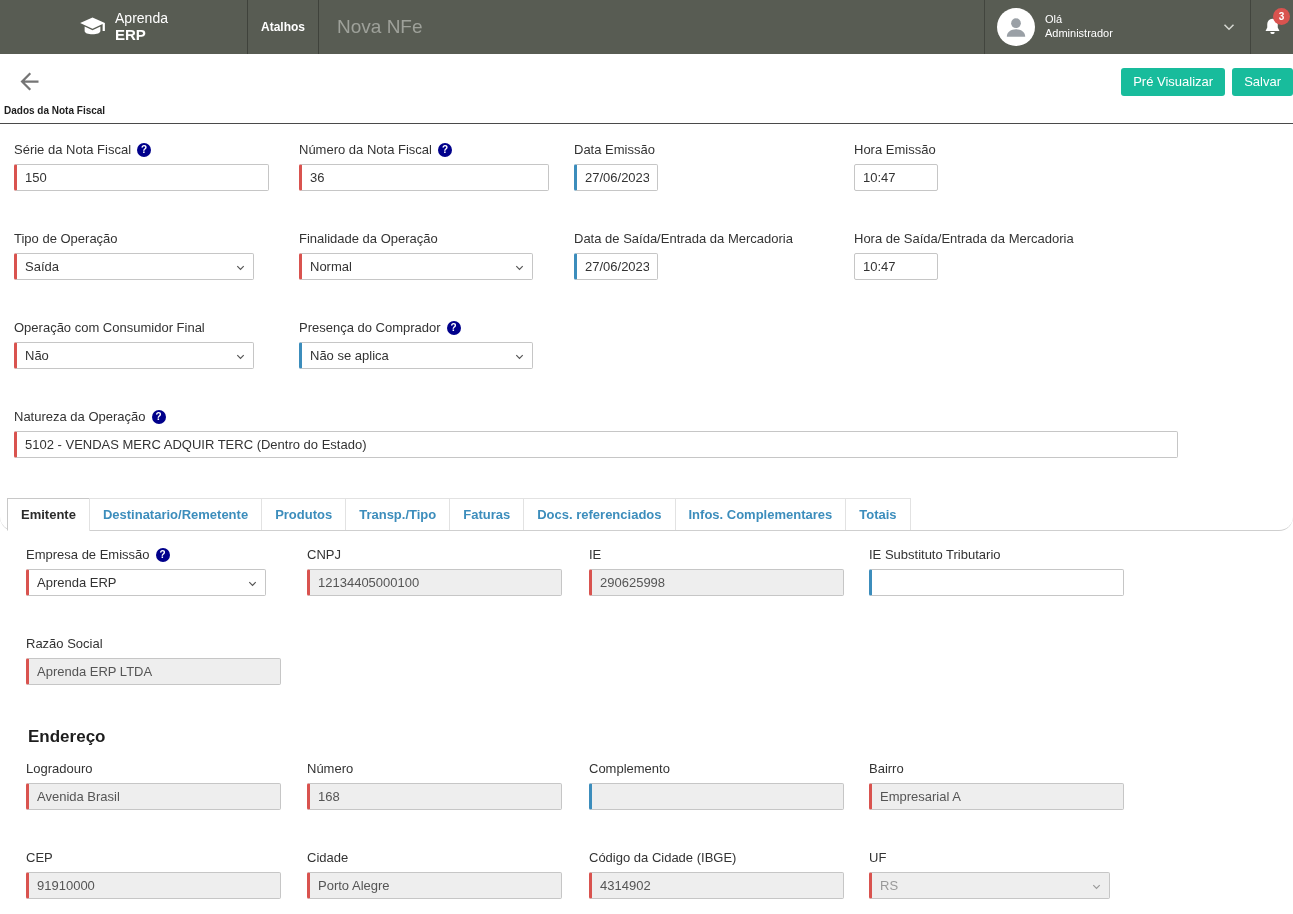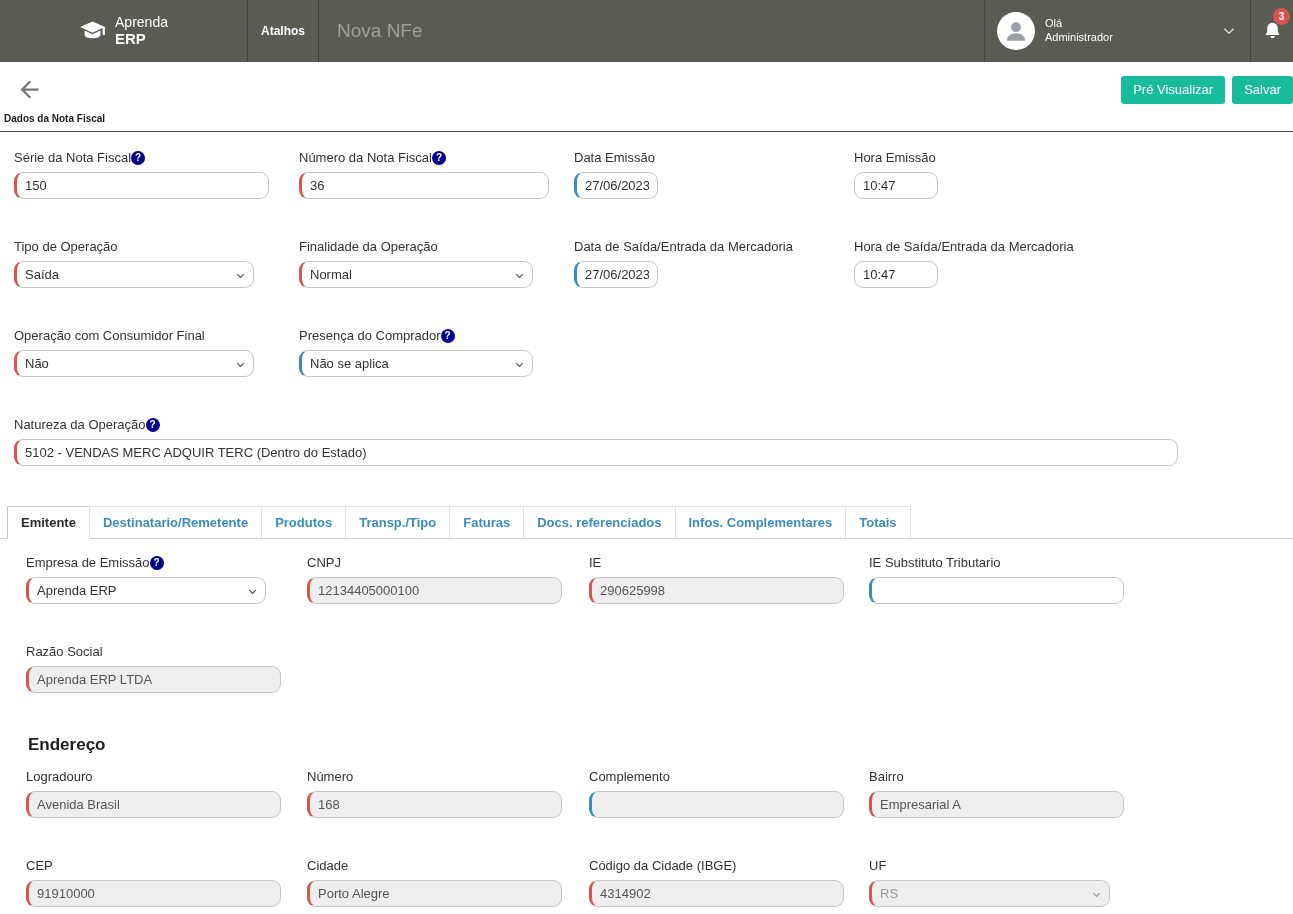--- a/index.html
+++ b/index.html
@@ -4,21 +4,21 @@
 <style>
   * { box-sizing: border-box; }
   html,body { margin:0; padding:0; }
   body {
     width:1293px; height:914px; overflow:hidden;
     background:#fff; color:#333;
     font-family:"Liberation Sans", sans-serif;
     font-size:13px;
   }
   
-  .topbar { height:62px; background:#585C53; display:flex; align-items:stretch; }
+  .topbar { height:54px; background:#585C53; display:flex; align-items:stretch; }
   .brand { width:247px; display:flex; align-items:center; justify-content:center; gap:9px; }
   .brand-text { color:#fff; line-height:1.15; font-size:14px; }
   .brand-text b { display:block; font-size:15px; }
   .shortcuts {
     width:72px; display:flex; align-items:center; justify-content:center;
     color:#fff; font-size:12px; font-weight:700;
     border-left:1px solid rgba(0,0,0,.28); border-right:1px solid rgba(0,0,0,.28);
     cursor:pointer;
   }
   .page-title { display:flex; align-items:center; padding-left:18px; font-size:19px; color:#9EA19A; }
@@ -52,41 +52,41 @@
   .section-head {
     font-size:10px; font-weight:700; color:#1d1d1d;
     padding:2px 0 7px 4px; border-bottom:1px solid #4a4a4a;
   }
   .sub-head { font-size:17px; font-weight:700; color:#1d1d1d; padding-left:28px; }
   
   .row-grid { display:grid; grid-template-columns:285px 275px 280px 1fr; align-items:start; padding-left:14px; }
   .row-grid.panel-cols { grid-template-columns:281px 282px 280px 1fr; padding-left:26px; }
   .mt14 { margin-top:14px; } .mt16 { margin-top:16px; } .mt18 { margin-top:18px; }
   .mt40 { margin-top:40px; } .mt42 { margin-top:42px; }
-  .field label { display:flex; align-items:center; margin-bottom:7px; font-size:13px; color:#333; }
+  .field label { display:flex; align-items:center; gap:6px; margin-bottom:7px; font-size:13px; color:#333; }
   .help {
     width:14px; height:14px; border-radius:50%; background:#00008B; color:#fff;
     font-size:10px; font-weight:700; display:inline-flex; align-items:center; justify-content:center;
     line-height:1; cursor:pointer; flex:0 0 auto;
   }
   .control {
-    height:27px; border:1px solid #c6c6c6; border-radius:9px; background:#fff;
+    height:27px; border:1px solid #c6c6c6; border-radius:2px; background:#fff;
     font-size:13px; color:#333; padding:0 8px; font-family:inherit; display:flex; align-items:center;
   }
   input.control { display:block; }
   .bl-red  { border-left:3px solid #D9534F; }
   .bl-blue { border-left:3px solid #3C8DBC; }
   .ro { background:#EEEEEE; color:#555; }
   .select { position:relative; padding-right:16px; cursor:pointer; }
   .select .caret { position:absolute; right:7px; top:8px; }
   .select.disabled { background:#EEEEEE; color:#999; cursor:default; }
   .w255{width:255px;} .w250{width:250px;} .w240{width:240px;} .w234{width:234px;}
   .w84{width:84px;} .w241{width:241px;} .w1164{width:1164px;}
   
-  .tabs { display:flex; align-items:center; border-bottom:1px solid #cfcfcf; margin-top:40px; padding-left:7px; }
+  .tabs { display:flex; align-items:center; border-bottom:1px solid #cfcfcf; margin-top:40px; padding-left:7px;border-radius:14px; }
   .tab {
     padding:8px 13px; font-size:13px; font-weight:700; color:#3C8DBC; background:#fff;
     border:1px solid #e2e2e2; border-bottom:none; margin-left:-1px; cursor:pointer; white-space:nowrap;
   }
   .tab:first-child { margin-left:0; }
   .tab.active { color:#2b2b2b; border-color:#c8c8c8; margin-bottom:-1px; border-bottom:1px solid #fff; }
 </style>
 </head>
 <body>
 

